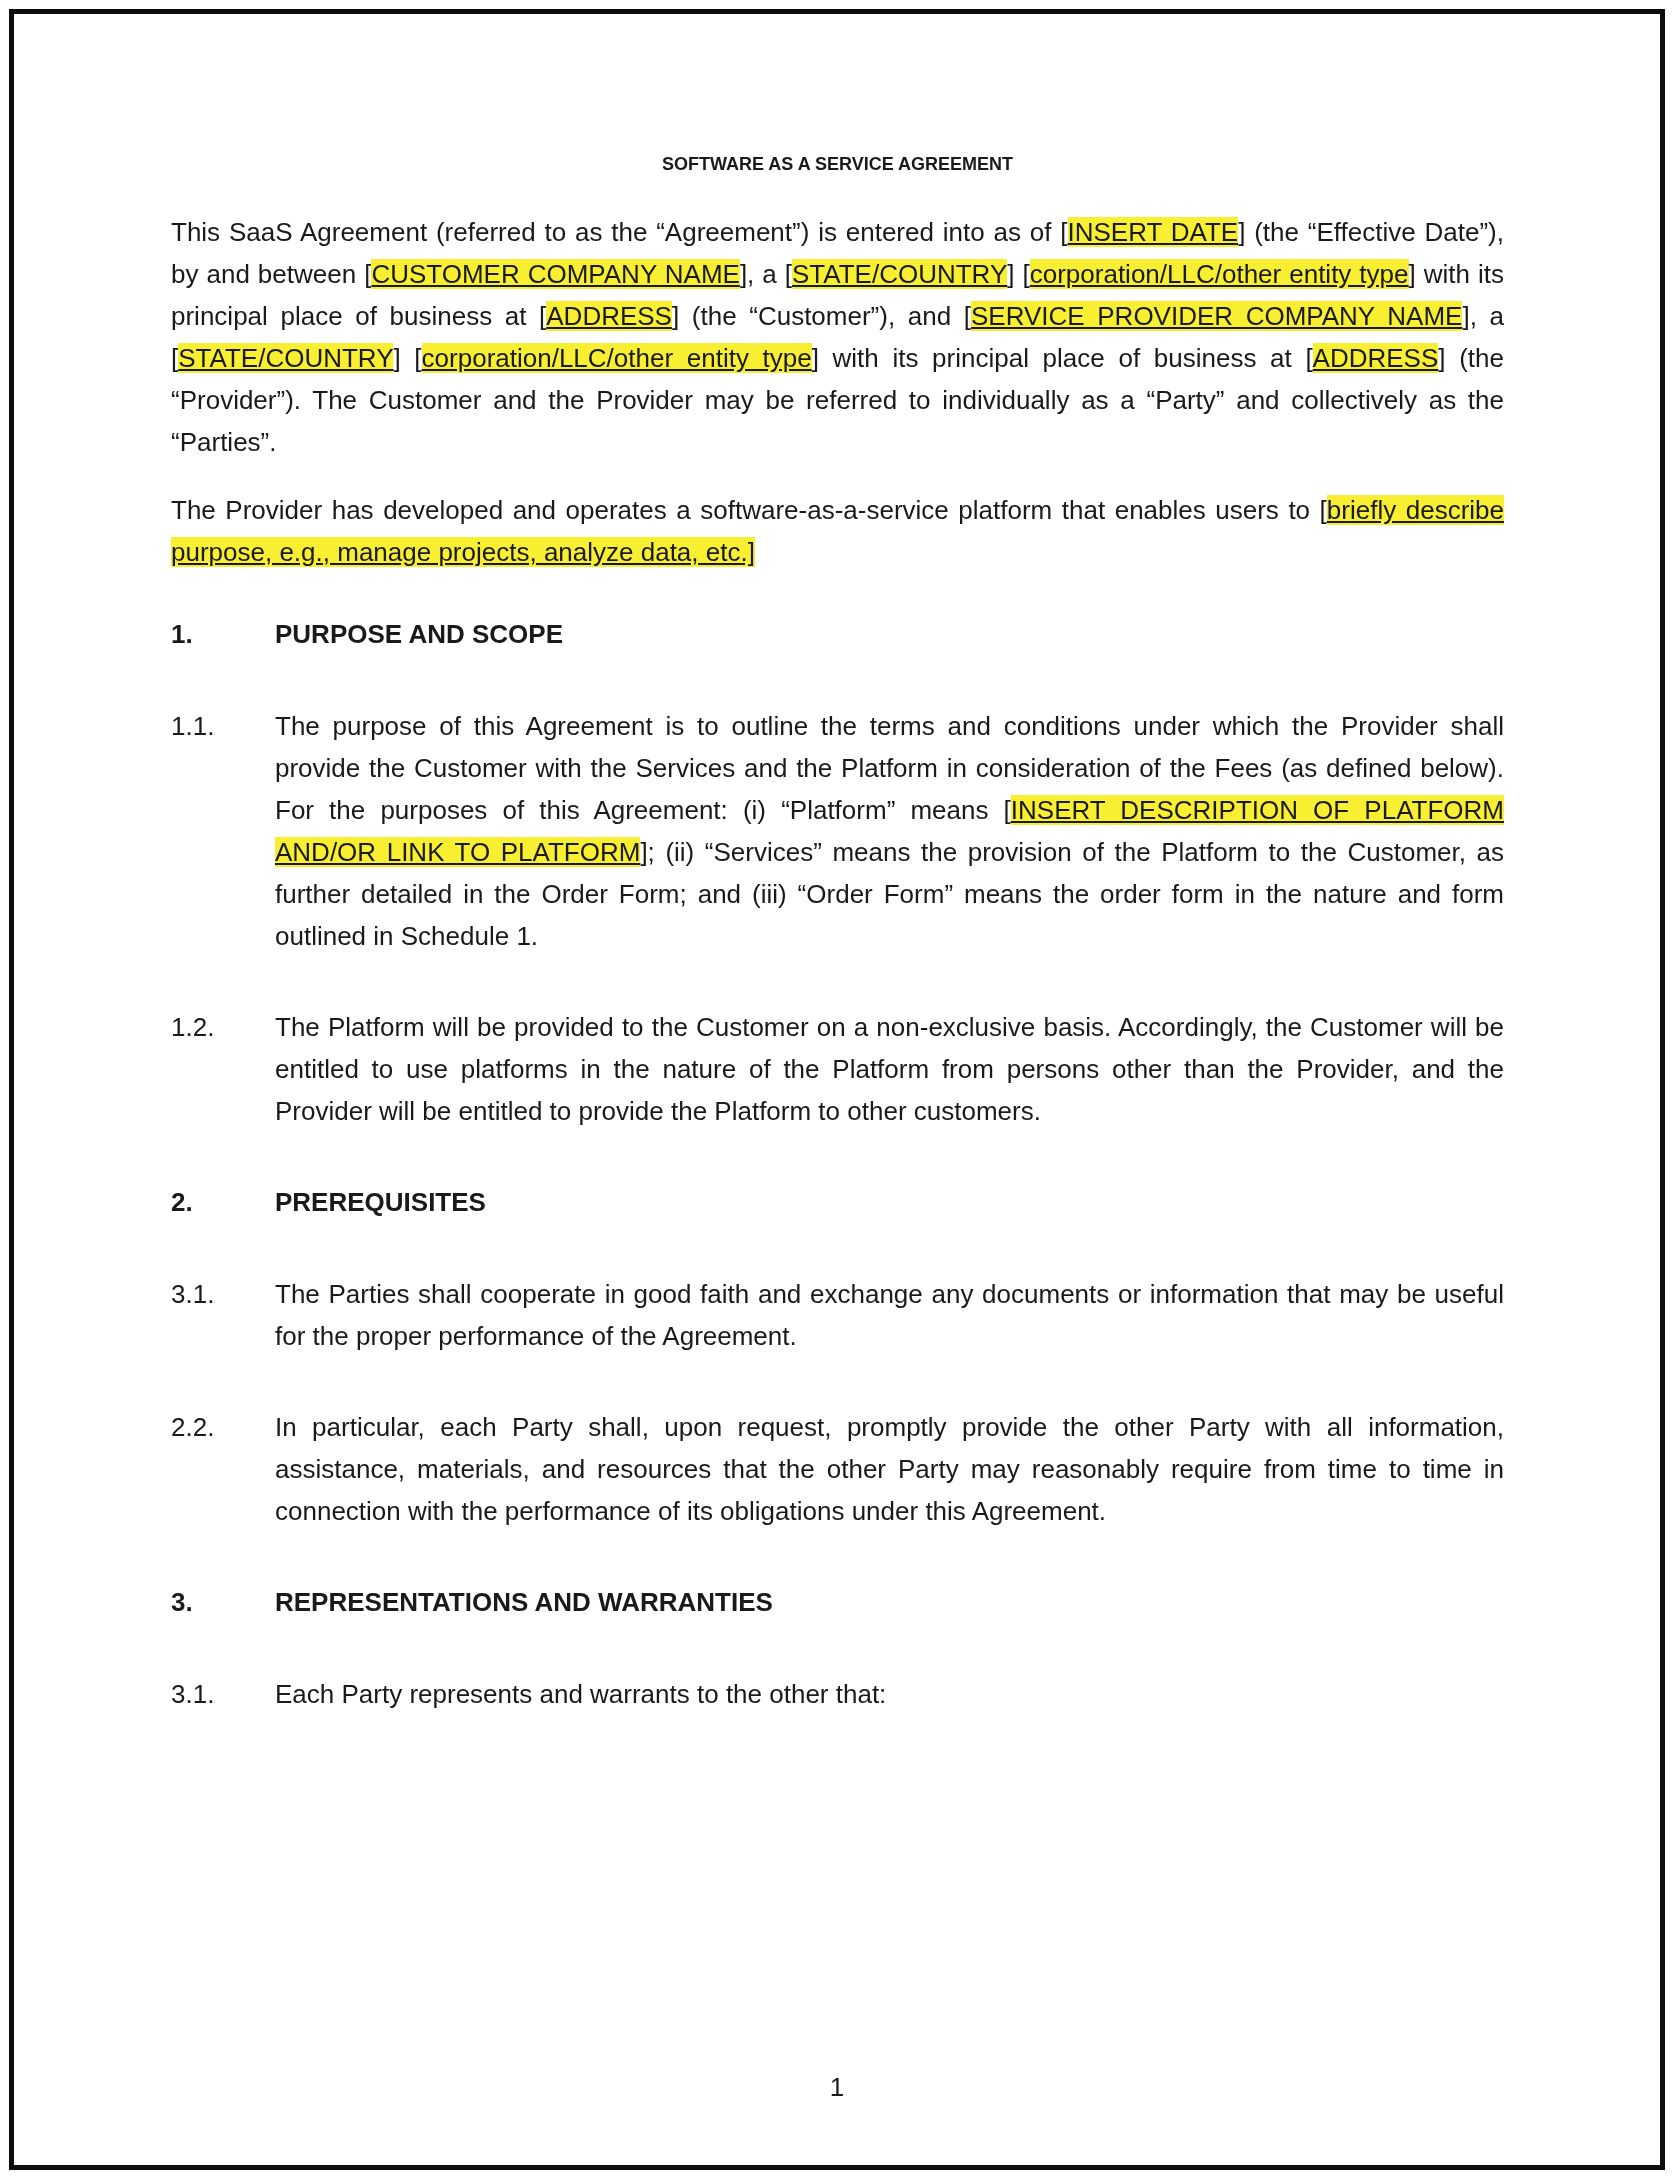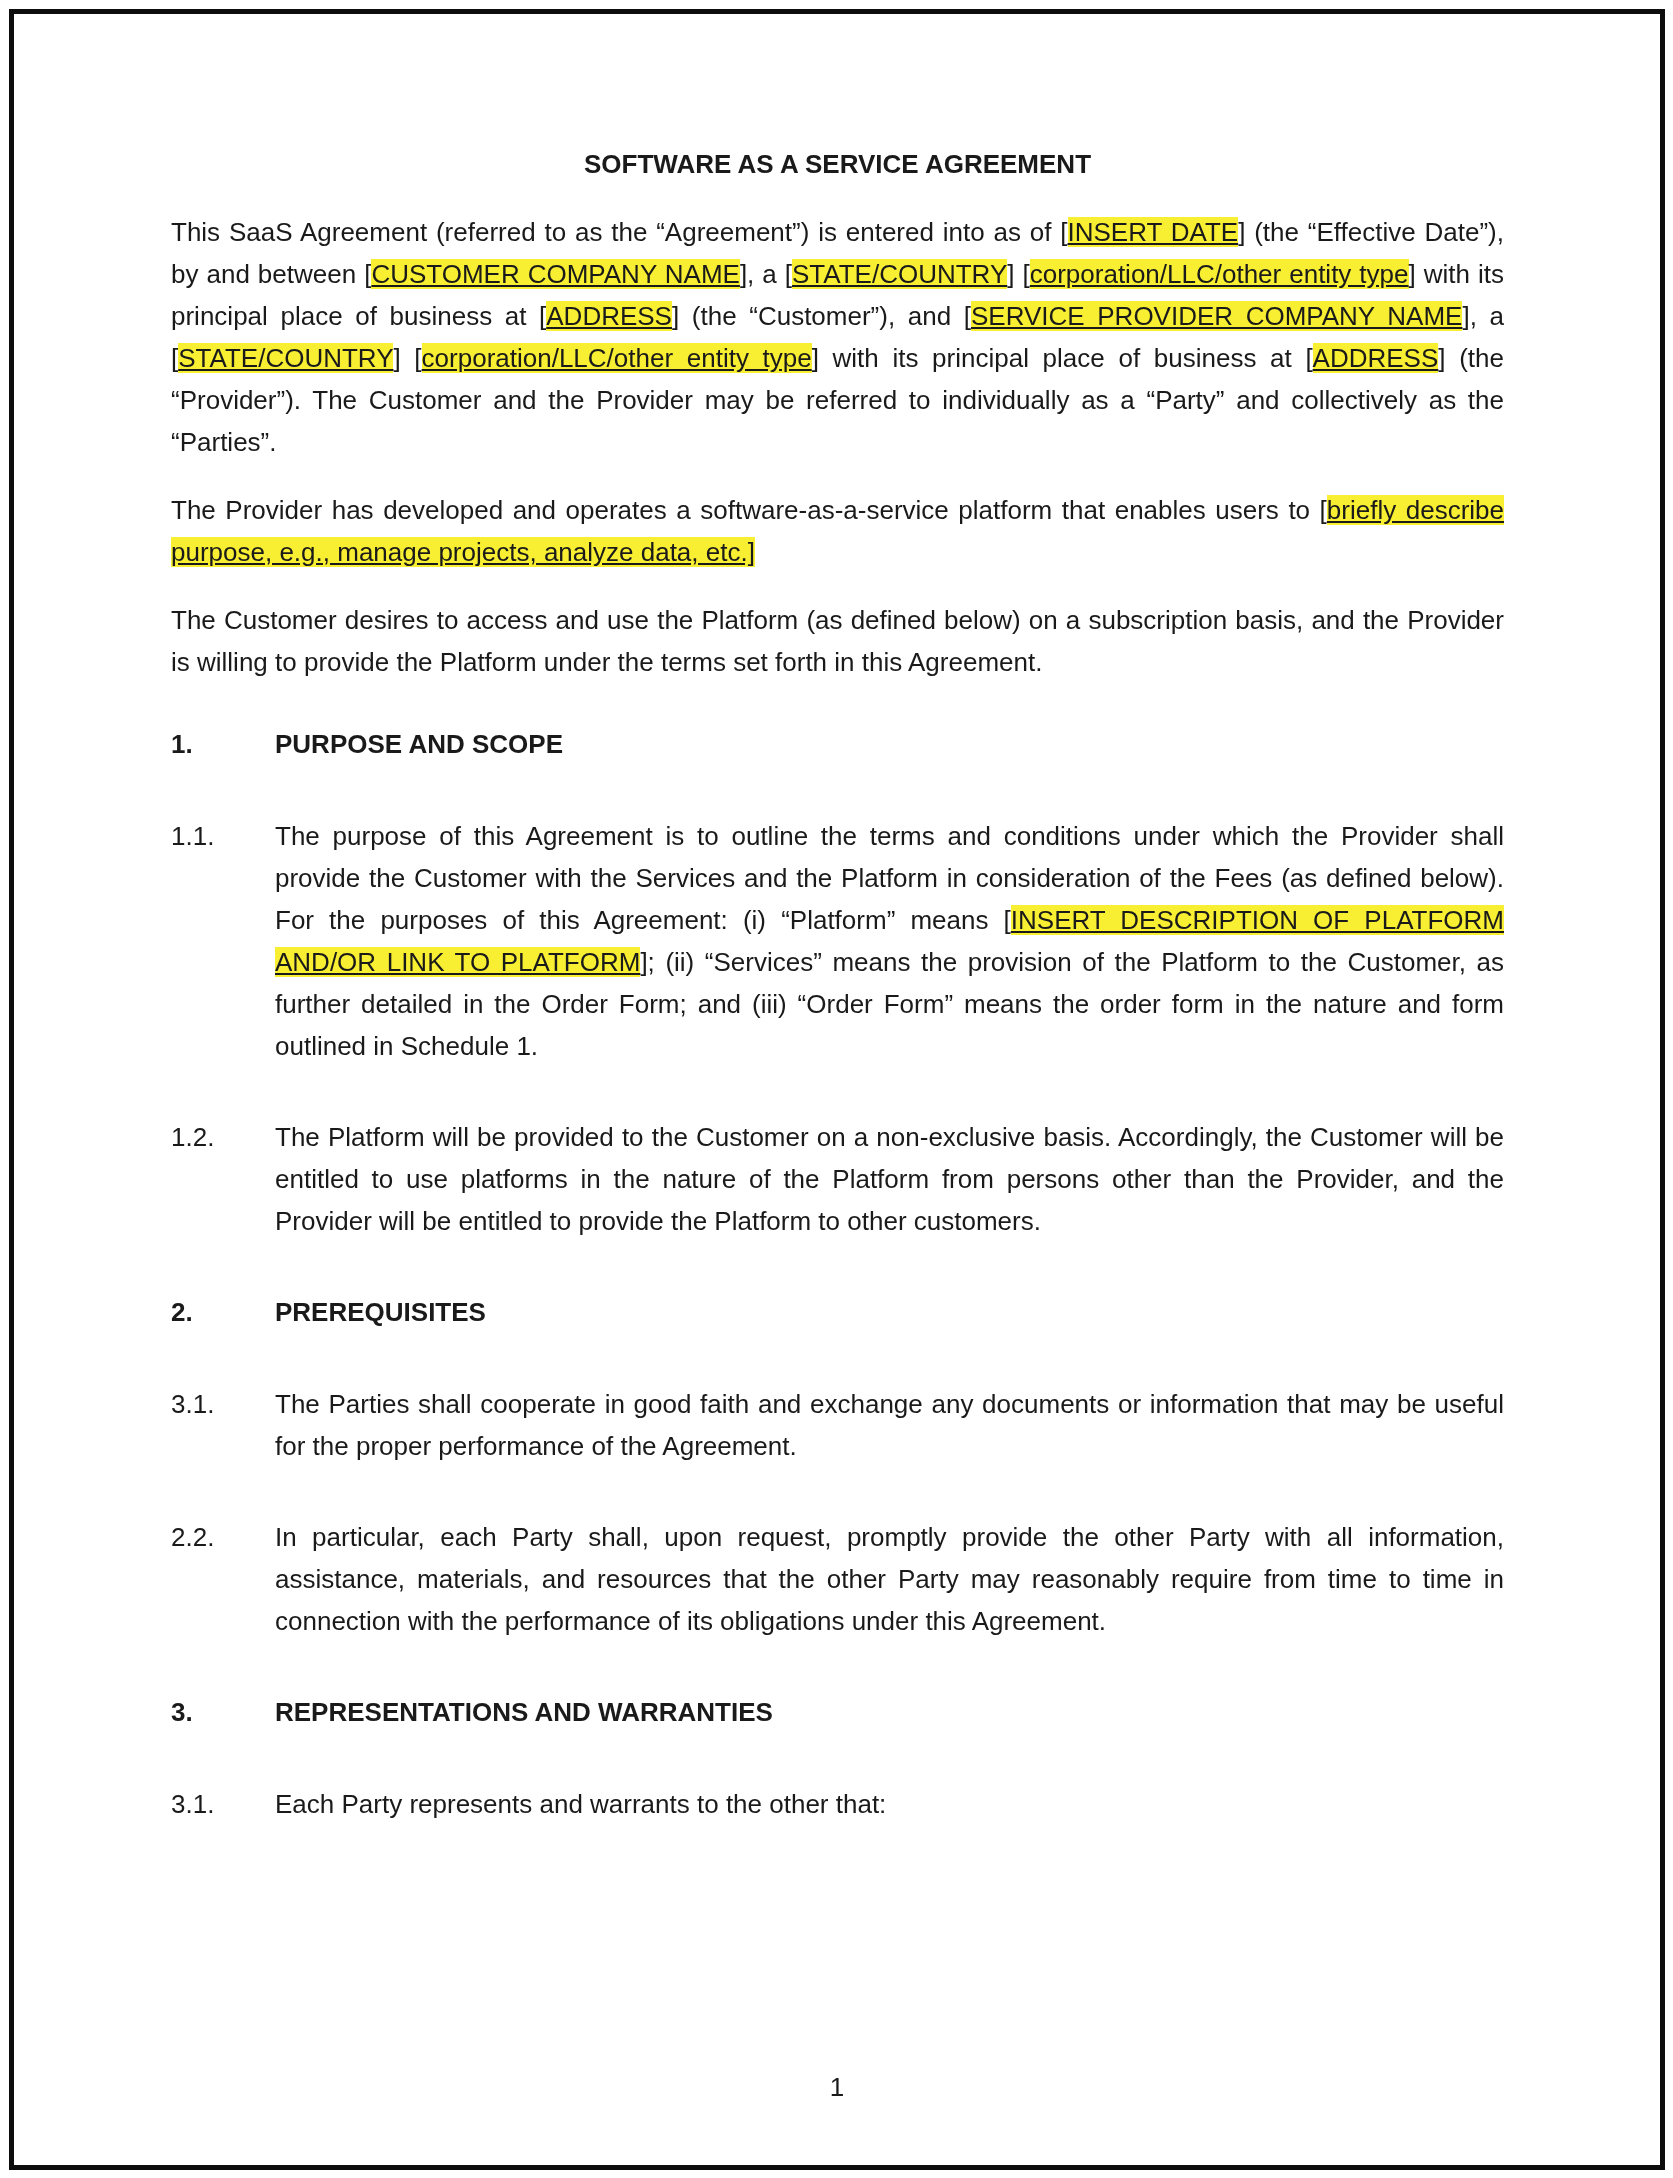--- a/index.html
+++ b/index.html
@@ -22,21 +22,21 @@
     border: 5.2px solid #0d0d0d;
     pointer-events: none;
   }
   .content {
     position: absolute;
     top: 143px;
     left: 171px;
     right: 170px;
   }
   .title {
-    font-size: 26px;
+    font-size: 18px;
     line-height: 42px;
     font-weight: 700;
     text-align: center;
     margin: 0 0 26px 0;
   }
   .para {
     text-align: justify;
     margin: 0 0 26px 0;
   }
   .section-heading {
@@ -72,21 +72,20 @@
 
 <div class="page">
   <div class="frame"></div>
 
   <div class="content">
 
     <h1 class="title">SOFTWARE AS A SERVICE AGREEMENT</h1>
 
     <p class="para"><span>This SaaS Agreement (referred to as the “</span><span class="bold">Agreement</span><span>”) is entered into as of [</span><span class="hl">INSERT DATE</span><span>] (the “</span><span class="bold">Effective Date</span><span>”), by and between [</span><span class="hl">CUSTOMER COMPANY NAME</span><span>], a [</span><span class="hl">STATE/COUNTRY</span><span>] [</span><span class="hl">corporation/LLC/other entity type</span><span>] with its principal place of business at [</span><span class="hl">ADDRESS</span><span>] (the “</span><span class="bold">Customer</span><span>”), and [</span><span class="hl">SERVICE PROVIDER COMPANY NAME</span><span>], a [</span><span class="hl">STATE/COUNTRY</span><span>] [</span><span class="hl">corporation/LLC/other entity type</span><span>] with its principal place of business at [</span><span class="hl">ADDRESS</span><span>] (the “</span><span class="bold">Provider</span><span>”). The Customer and the Provider may be referred to individually as a “</span><span class="bold">Party</span><span>” and collectively as the “</span><span class="bold">Parties</span><span>”.</span></p>
     <p class="para"><span>The Provider has developed and operates a software-as-a-service platform that enables users to [</span><span class="hl">briefly describe purpose, e.g., manage projects, analyze data, etc.]</span></p>
-    <p class="para"><span>The Customer desires to access and use the Platform (as defined below) on a subscription basis, and the Provider is willing to provide the Platform under the terms set forth in this Agreement.</span></p>
 
     <div class="section-heading">
       <span class="col-num">1.</span>
       <span>PURPOSE AND SCOPE</span>
     </div>
 
     <div class="clause">
       <span class="col-num">1.1.</span>
       <p class="clause-body"><span>The purpose of this Agreement is to outline the terms and conditions under which the Provider shall provide the Customer with the Services and the Platform in consideration of the Fees (as defined below). For the purposes of this Agreement: (i) “</span><span class="bold">Platform</span><span>” means [</span><span class="hl">INSERT DESCRIPTION OF PLATFORM AND/OR LINK TO PLATFORM</span><span>]; (ii) “</span><span class="bold">Services</span><span>” means the provision of the Platform to the Customer, as further detailed in the Order Form; and (iii) “</span><span class="bold">Order Form</span><span>” means the order form in the nature and form outlined in Schedule 1.</span></p>
     </div>

